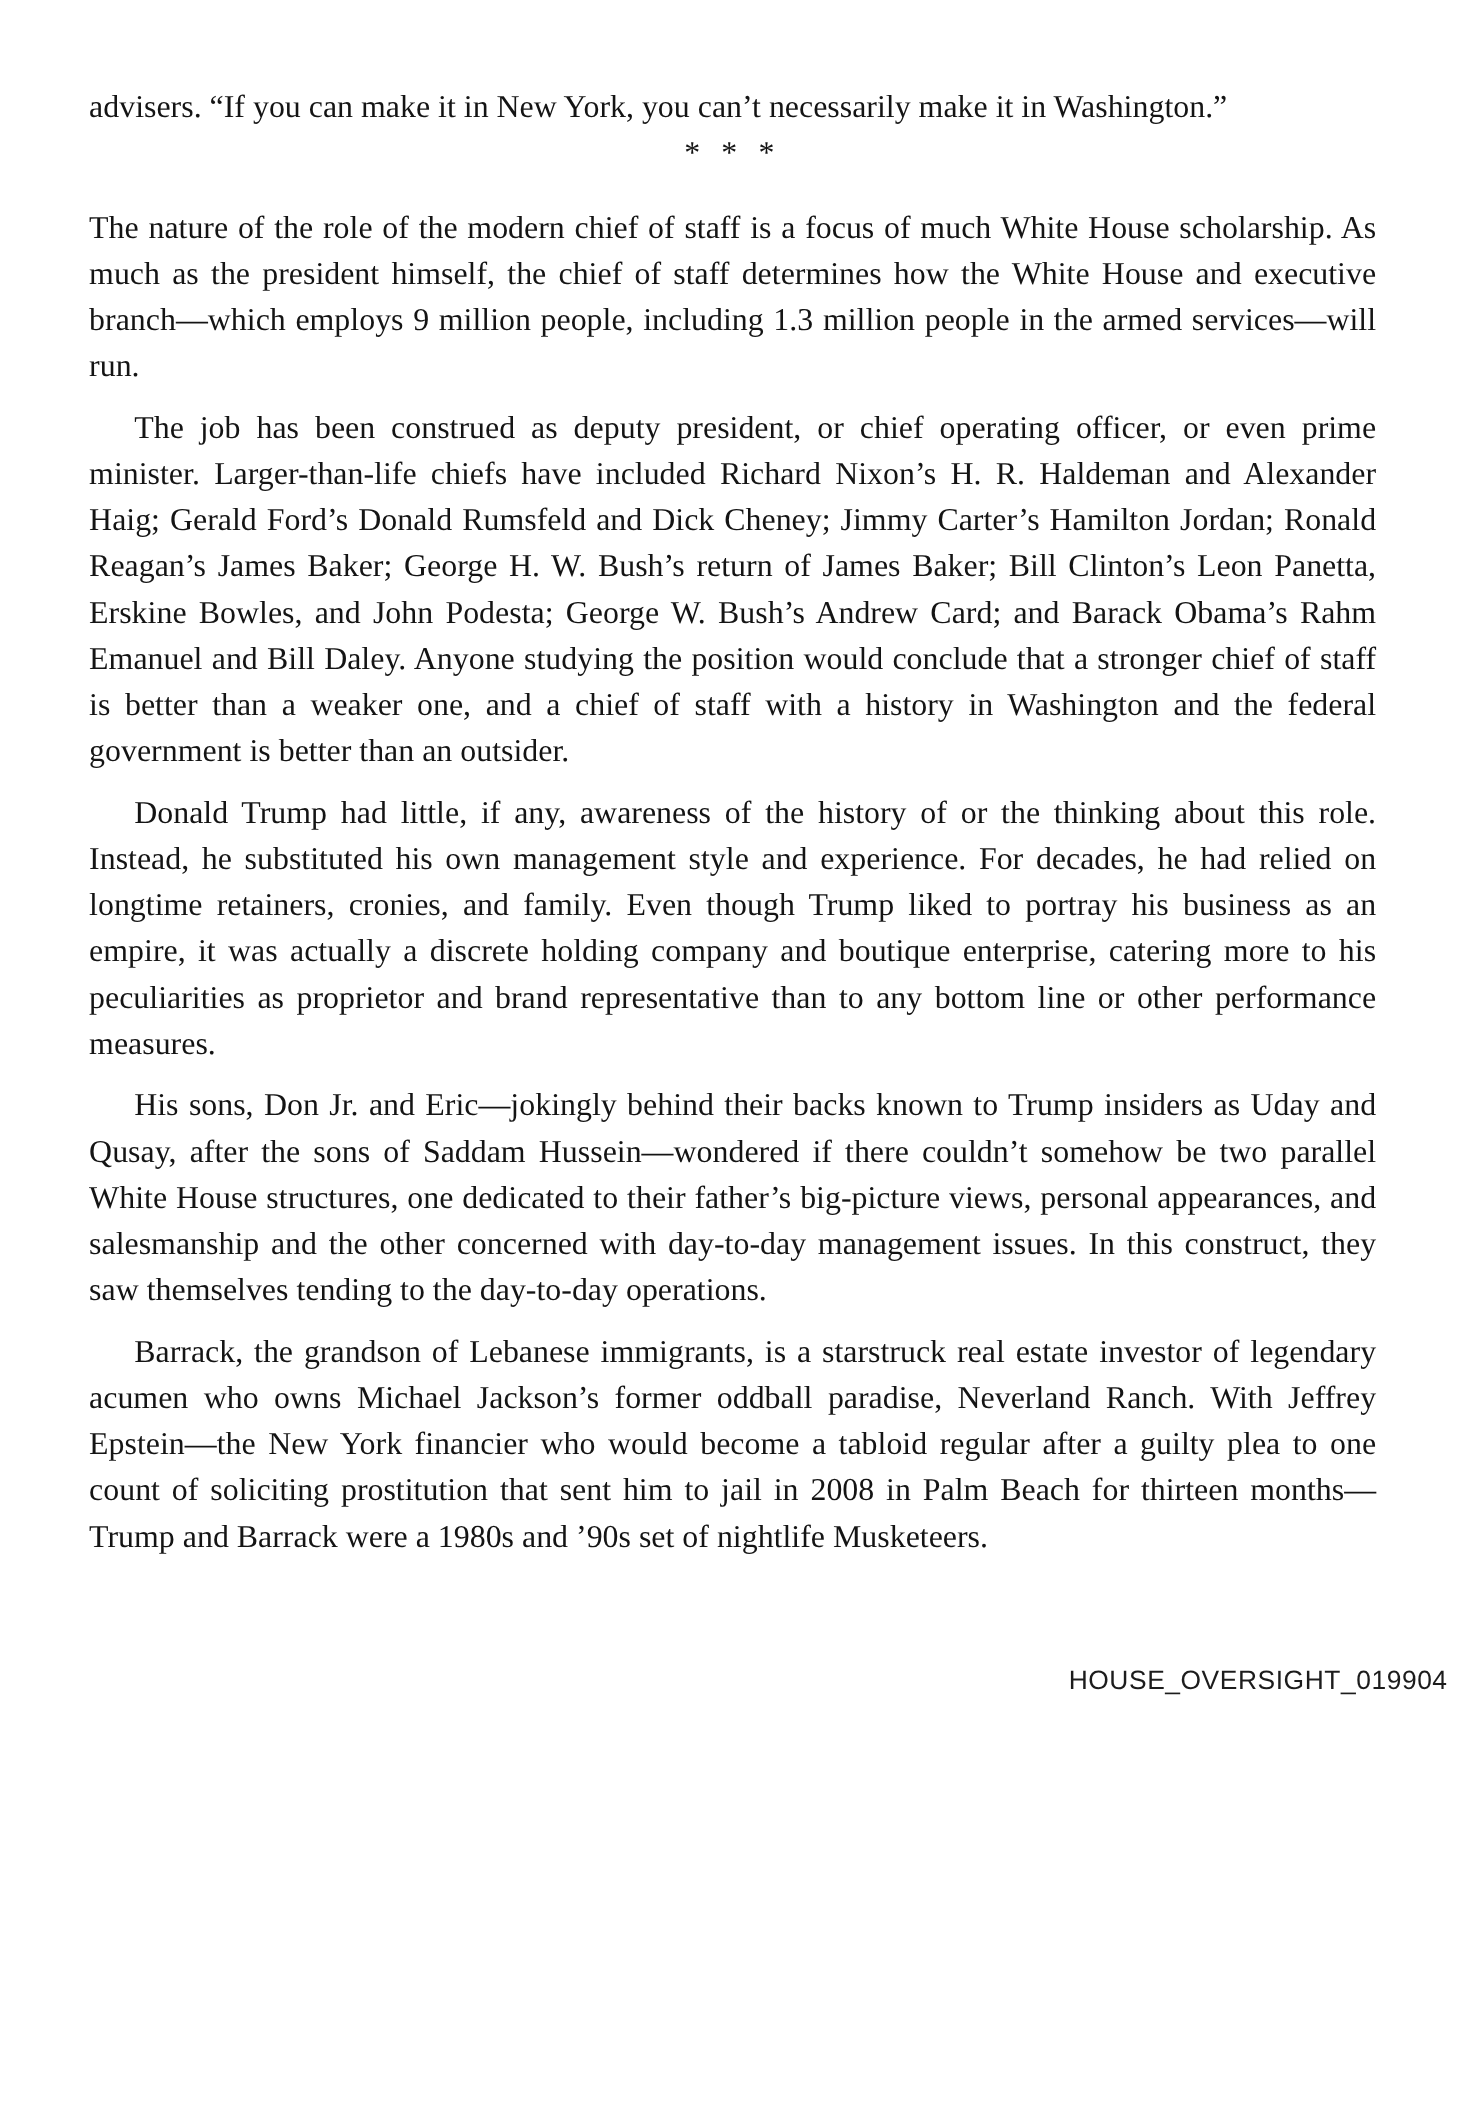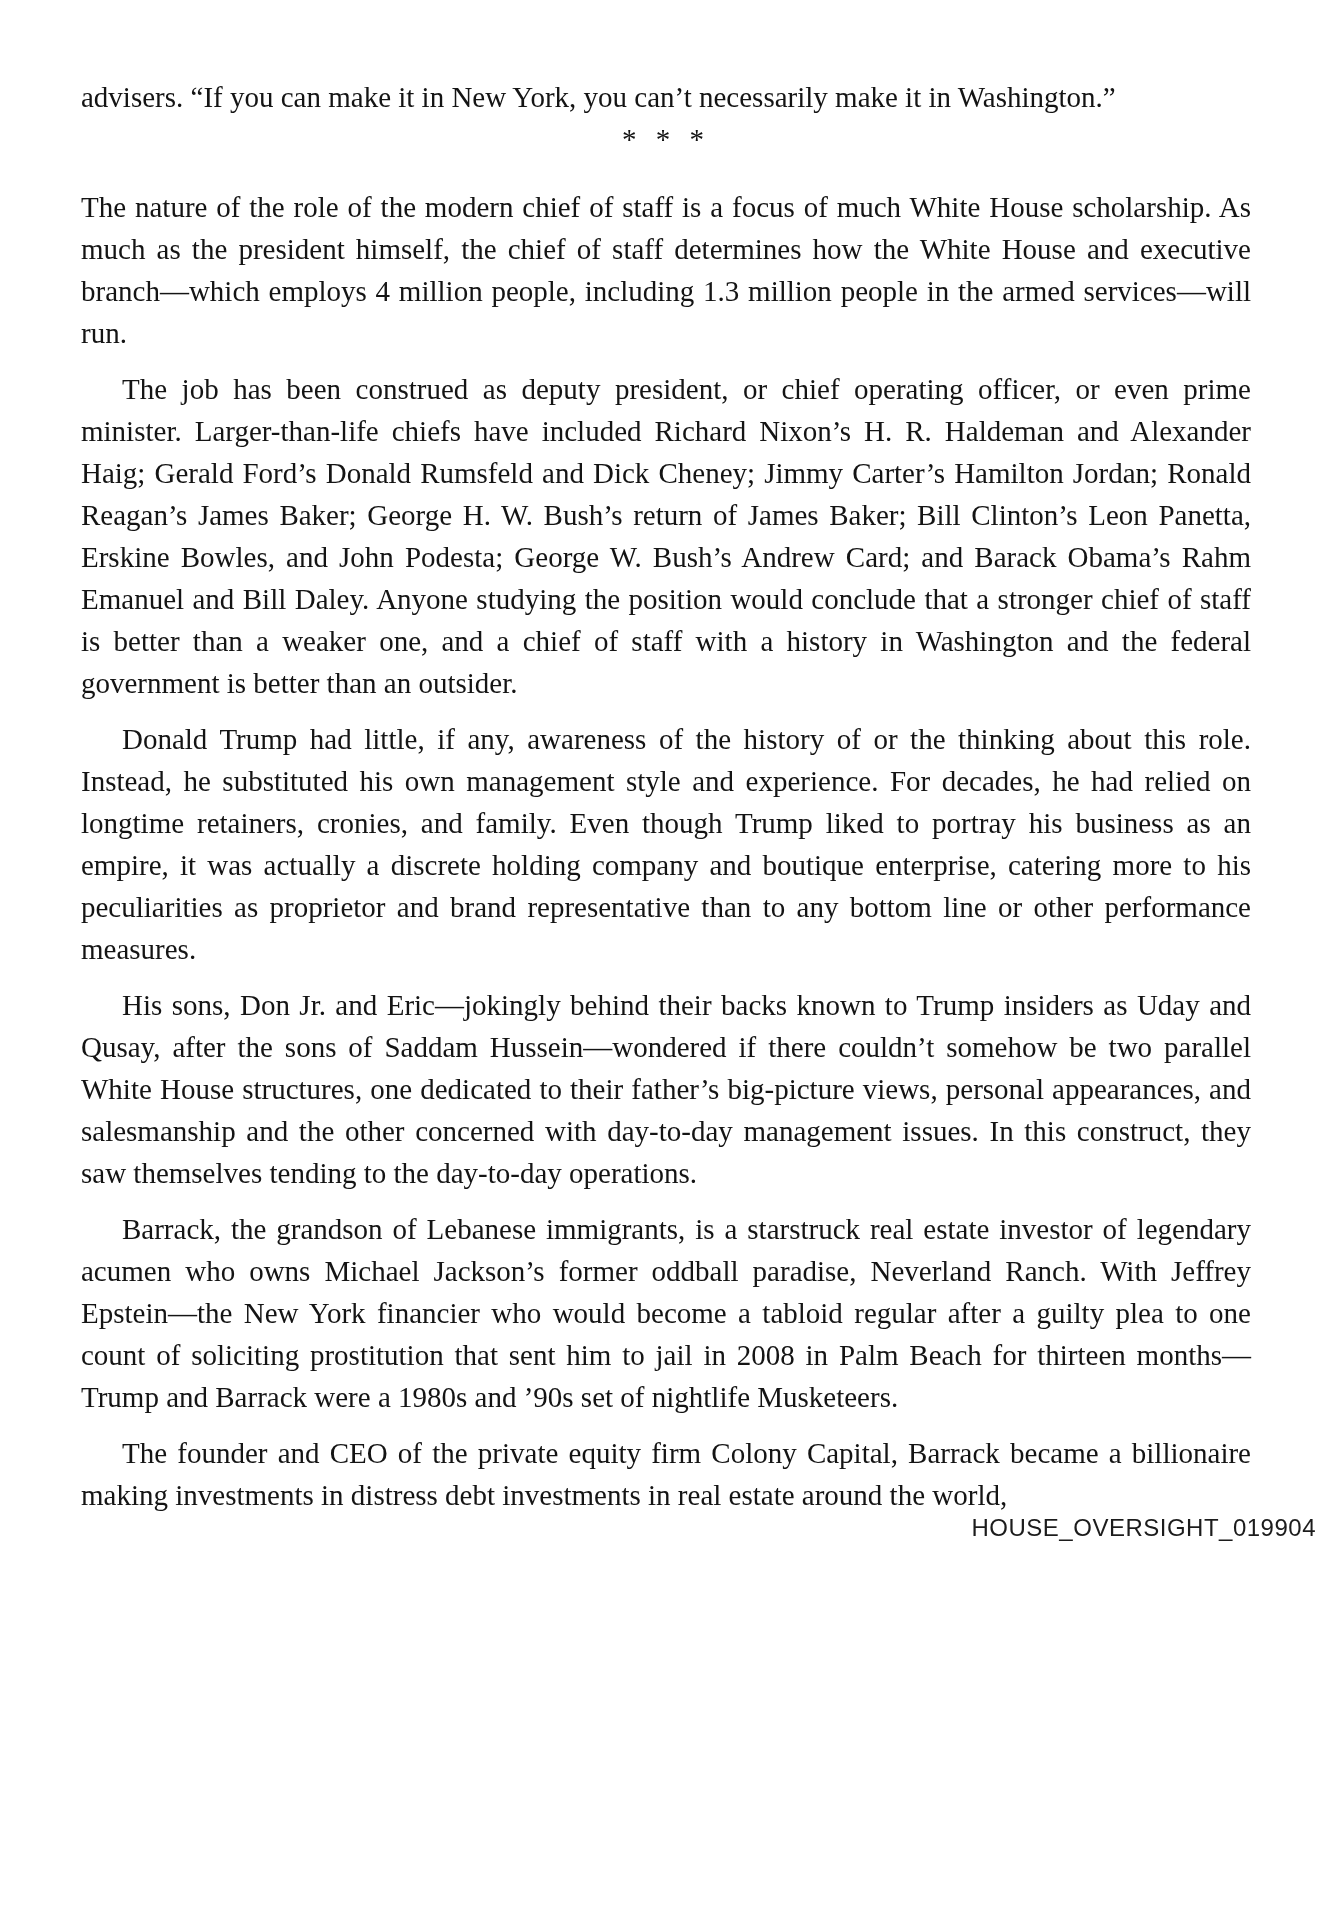--- a/index.html
+++ b/index.html
@@ -51,21 +51,20 @@
     letter-spacing: 0.5px;
   }
 </style>
 </head>
 <body>
 
 <div class="page">
   <div class="text-column">
     <p class="opening-fragment">advisers. “If you can make it in New York, you can’t necessarily make it in Washington.”</p>
     <p class="section-break">* * *</p>
-    <p class="noindent">The nature of the role of the modern chief of staff is a focus of much White House scholarship. As much as the president himself, the chief of staff determines how the White House and executive branch—which employs 4 million people, including 1.3 million people in the armed services—will run.</p>
+    <p class="noindent">The nature of the role of the modern chief of staff is a focus of much White House scholarship. As much as the president himself, the chief of staff determines how the White House and executive branch—which employs 9 million people, including 1.3 million people in the armed services—will run.</p>
     <p class="indent">The job has been construed as deputy president, or chief operating officer, or even prime minister. Larger-than-life chiefs have included Richard Nixon’s H. R. Haldeman and Alexander Haig; Gerald Ford’s Donald Rumsfeld and Dick Cheney; Jimmy Carter’s Hamilton Jordan; Ronald Reagan’s James Baker; George H. W. Bush’s return of James Baker; Bill Clinton’s Leon Panetta, Erskine Bowles, and John Podesta; George W. Bush’s Andrew Card; and Barack Obama’s Rahm Emanuel and Bill Daley. Anyone studying the position would conclude that a stronger chief of staff is better than a weaker one, and a chief of staff with a history in Washington and the federal government is better than an outsider.</p>
     <p class="indent">Donald Trump had little, if any, awareness of the history of or the thinking about this role. Instead, he substituted his own management style and experience. For decades, he had relied on longtime retainers, cronies, and family. Even though Trump liked to portray his business as an empire, it was actually a discrete holding company and boutique enterprise, catering more to his peculiarities as proprietor and brand representative than to any bottom line or other performance measures.</p>
     <p class="indent">His sons, Don Jr. and Eric—jokingly behind their backs known to Trump insiders as Uday and Qusay, after the sons of Saddam Hussein—wondered if there couldn’t somehow be two parallel White House structures, one dedicated to their father’s big-picture views, personal appearances, and salesmanship and the other concerned with day-to-day management issues. In this construct, they saw themselves tending to the day-to-day operations.</p>
     <p class="indent">Barrack, the grandson of Lebanese immigrants, is a starstruck real estate investor of legendary acumen who owns Michael Jackson’s former oddball paradise, Neverland Ranch. With Jeffrey Epstein—the New York financier who would become a tabloid regular after a guilty plea to one count of soliciting prostitution that sent him to jail in 2008 in Palm Beach for thirteen months—Trump and Barrack were a 1980s and ’90s set of nightlife Musketeers.</p>
-    <p class="indent">The founder and CEO of the private equity firm Colony Capital, Barrack became a billionaire making investments in distress debt investments in real estate around the world,</p>
   </div>
   <div class="bates-stamp">HOUSE_OVERSIGHT_019904</div>
 </div>
 
 </body></html>

